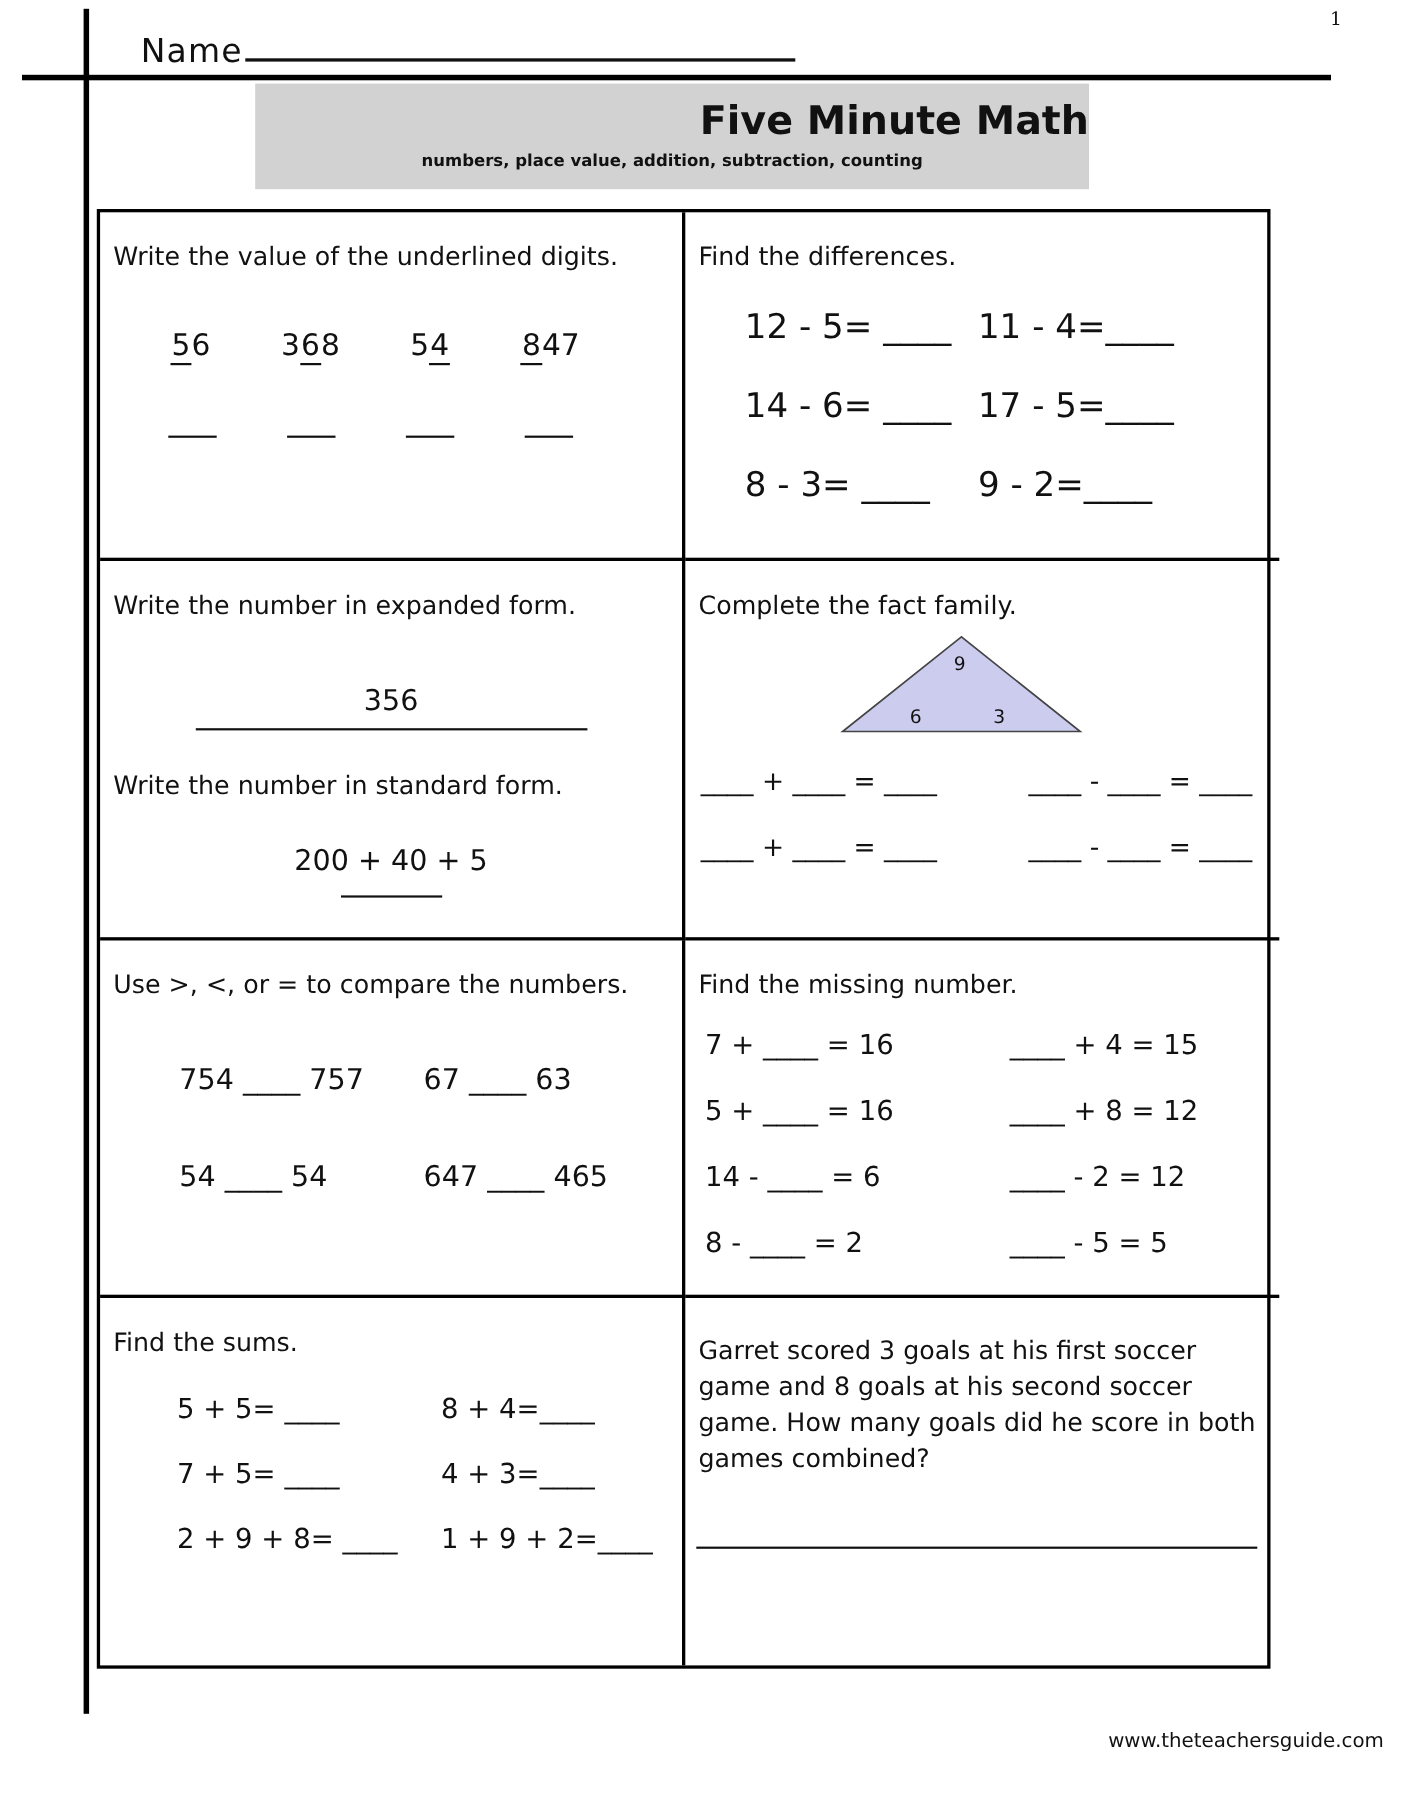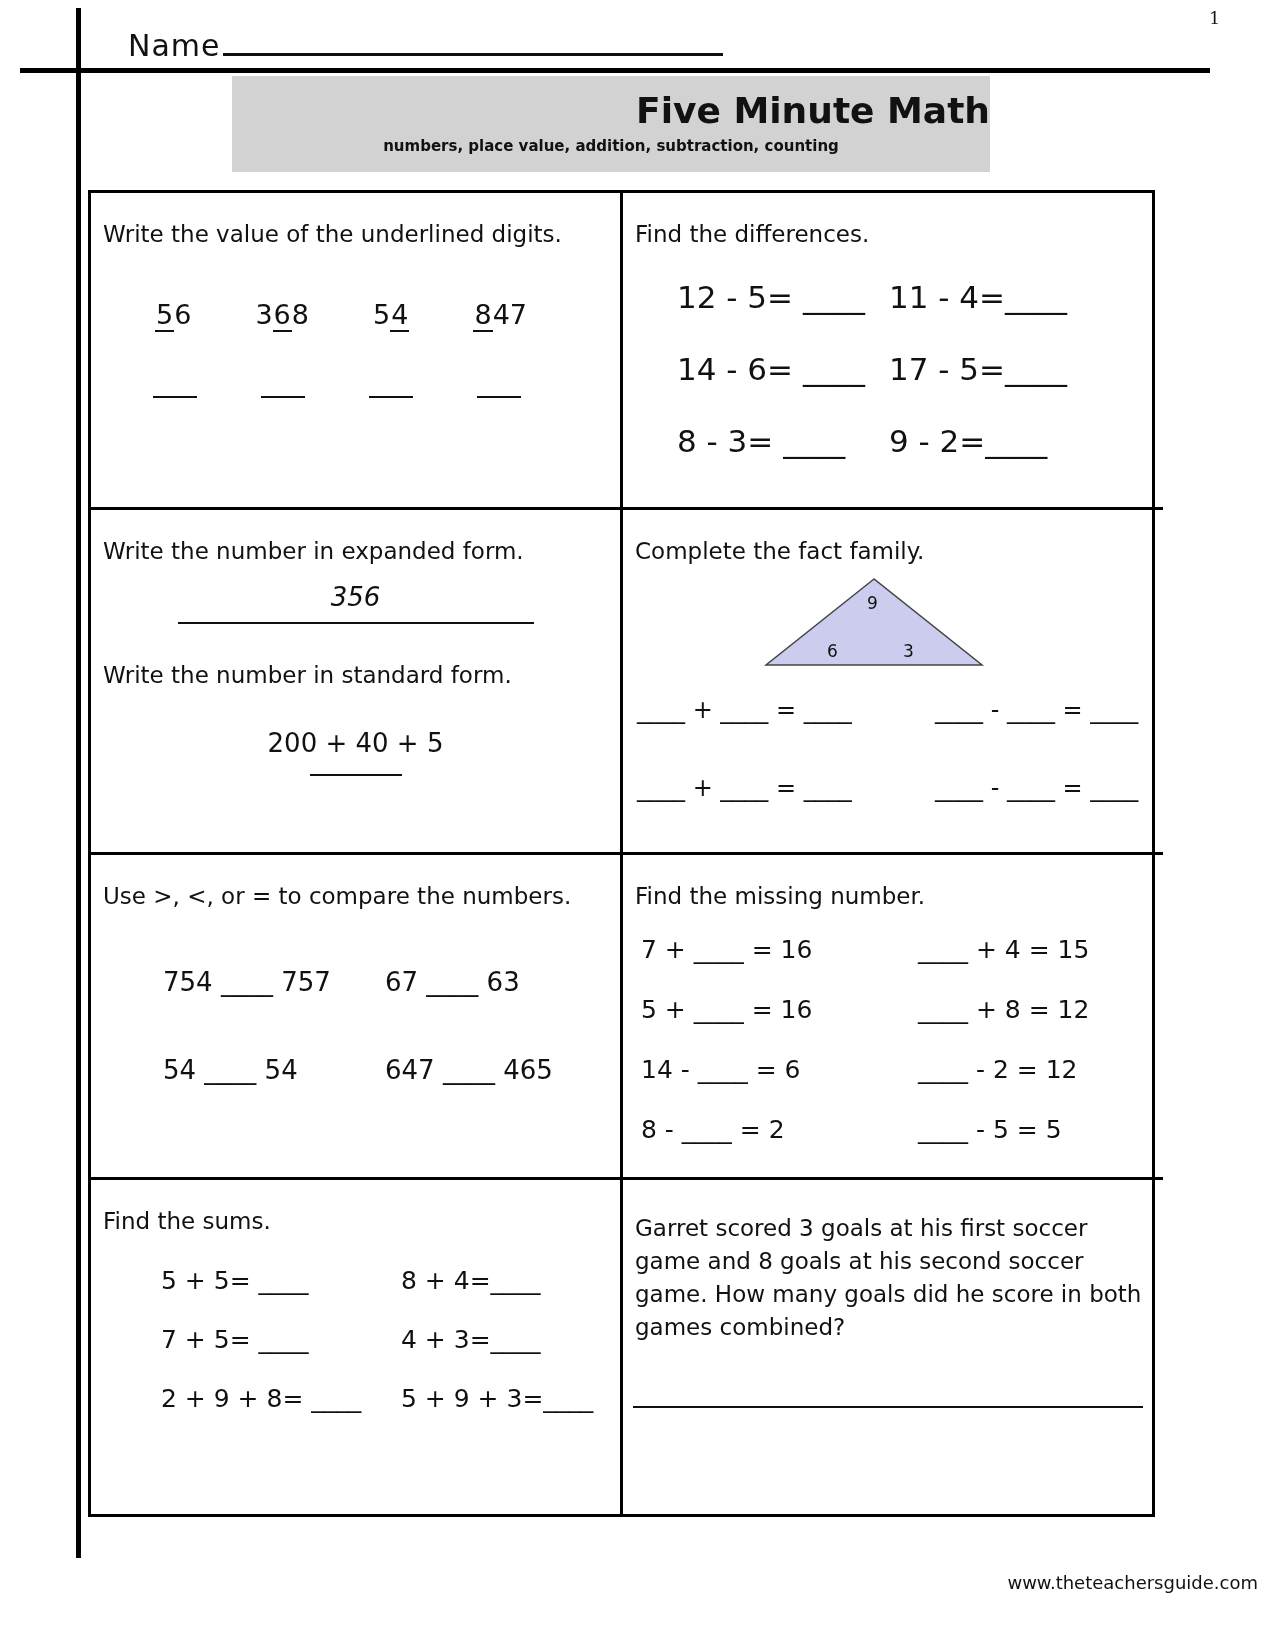--- a/index.html
+++ b/index.html
@@ -40,30 +40,30 @@
   
   .ud-numbers { display:flex; width:372px; margin:52px 0 0 52px; justify-content:space-between; font-size:27px; }
   .ud { border-bottom:2.5px solid #111; padding:0 1px; }
   .ud-blanks { display:flex; width:368px; margin:44px 0 0 50px; justify-content:space-between; }
 
   
   .diff-grid { display:grid; grid-template-columns:212px auto; row-gap:36px; margin:32px 0 0 42px; font-size:31px; }
 
   
   .center { text-align:center; }
-  .ef-number { font-size:26px; margin-top:18px;font-style:italic; }
+  .ef-number { font-size:26px; margin-top:58px; }
   .ef-line { margin:10px auto 0 auto; width:356px; border-bottom:2px solid #111; height:2px; }
   .ef-prompt2 { margin-top:38px; }
   .ef-expr { font-size:26px; margin-top:40px; }
   .ef-line2 { margin:16px auto 0 auto; width:92px; border-bottom:2px solid #111; height:2px; }
 
   
   .ff-triangle { position:absolute; left:140px; top:66px; }
   .ff-triangle text { font-family:"DejaVu Sans", sans-serif; font-size:17px; fill:#111; }
-  .ff-eqs { position:absolute; left:14px; top:186px; right:10px; display:grid; grid-template-columns:298px auto; row-gap:50px; font-size:24px; }
+  .ff-eqs { position:absolute; left:14px; top:186px; right:10px; display:grid; grid-template-columns:298px auto; row-gap:32px; font-size:24px; }
 
   
   .cmp-grid { display:grid; grid-template-columns:222px auto; row-gap:58px; margin:58px 0 0 60px; font-size:26px; }
 
   
   .mn-grid { display:grid; grid-template-columns:277px auto; row-gap:31px; margin:26px 0 0 6px; font-size:25px; }
 
   
   .sum-grid { display:grid; grid-template-columns:240px auto; row-gap:30px; margin:32px 0 0 58px; font-size:25px; }
 
@@ -172,21 +172,21 @@
     </div>
 
     <div class="cell bR">
       <div class="prompt">Find the sums.</div>
       <div class="sum-grid">
         <span class="pitem">5 + 5= ____</span>
         <span class="pitem">8 + 4=____</span>
         <span class="pitem">7 + 5= ____</span>
         <span class="pitem">4 + 3=____</span>
         <span class="pitem">2 + 9 + 8= ____</span>
-        <span class="pitem">5 + 9 + 3=____</span>
+        <span class="pitem">1 + 9 + 2=____</span>
       </div>
     </div>
 
     <div class="cell">
       <div class="wp-text">Garret scored 3 goals at his first soccer game and 8 goals at his second soccer game.  How many goals did he score in both games combined?</div>
       <div class="wp-line"></div>
     </div>
 
   </div>
 

